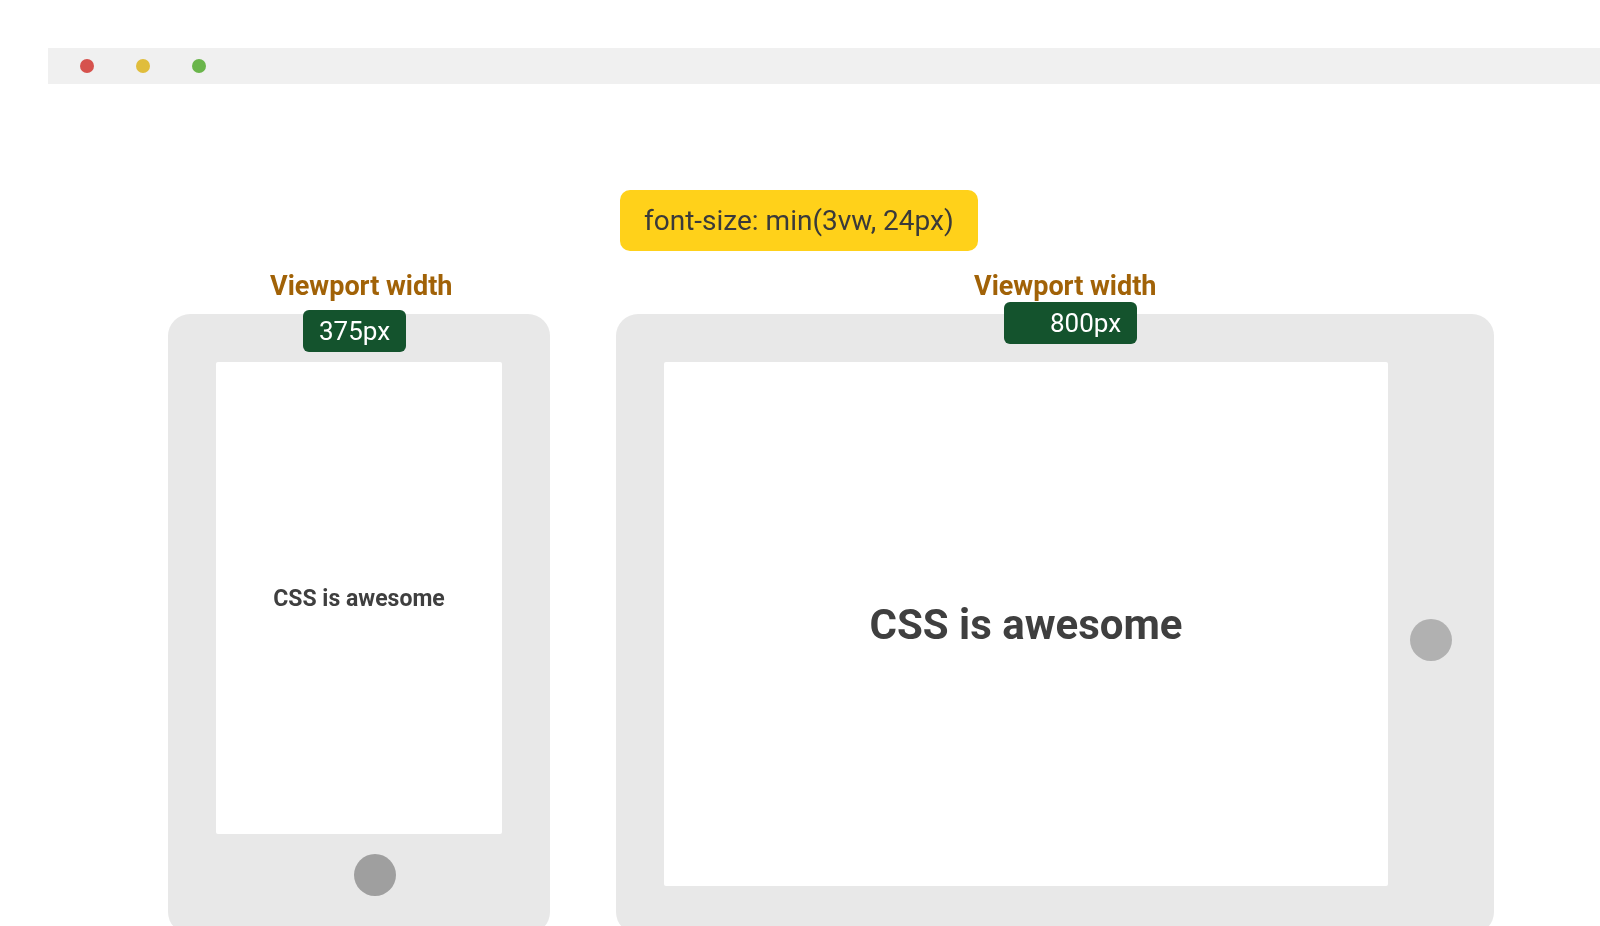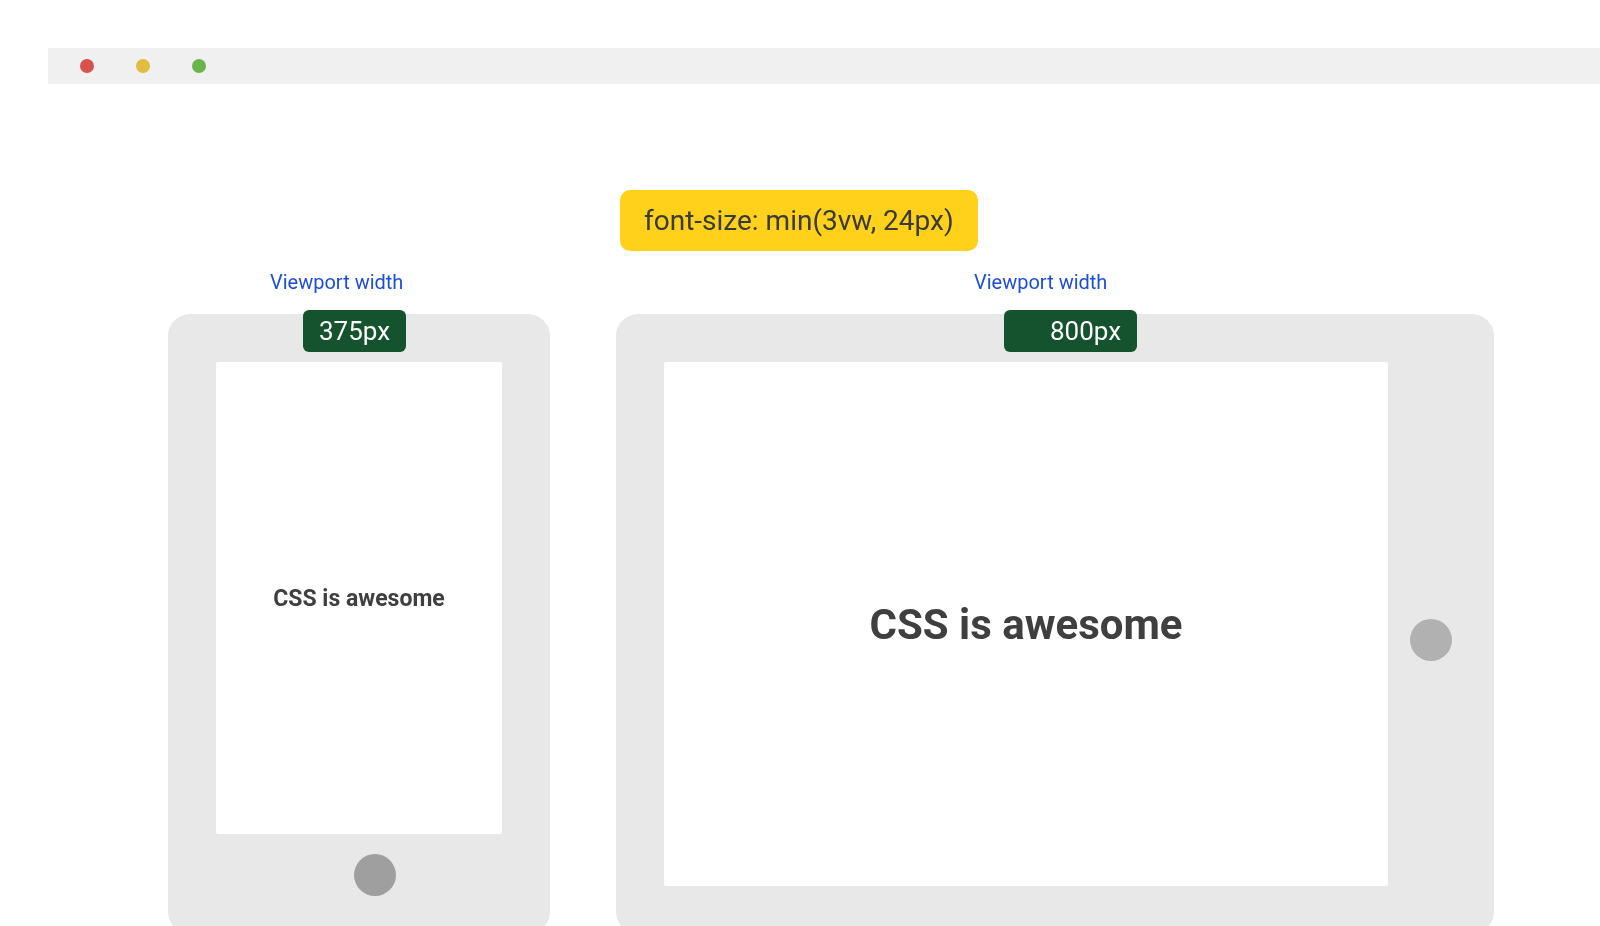--- a/index.html
+++ b/index.html
@@ -45,38 +45,38 @@
       color: #3a3a3a;
       font-size: 28px;
       padding: 14px 24px;
       border-radius: 10px;
       font-weight: 400;
       white-space: nowrap;
     }
 
     .label {
       position: absolute;
-      font-size: 20px;
-      font-weight: 400;
-      color: #1d4ed8;
+      font-size: 27px;
+      font-weight: 700;
+      color: #a16207;
     }
     .label-phone { top: 154px; left: 206px; }
     .label-tablet { top: 154px; left: 910px; }
 
     .badge {
       position: absolute;
       background: #14532d;
       color: #fff;
       font-size: 26px;
       padding: 6px 16px;
       border-radius: 6px;
       font-weight: 400;
     }
     .badge-phone { top: 194px; left: 239px; z-index: 5; }
-    .badge-tablet { top: 194px; left: 940px; z-index: 5; padding-left: 46px; }
+    .badge-tablet { top: 186px; left: 940px; z-index: 5; padding-left: 46px; }
 
     
     .phone {
       position: absolute;
       top: 198px;
       left: 104px;
       width: 382px;
       height: 620px;
       background: #e8e8e8;
       border-radius: 22px;

